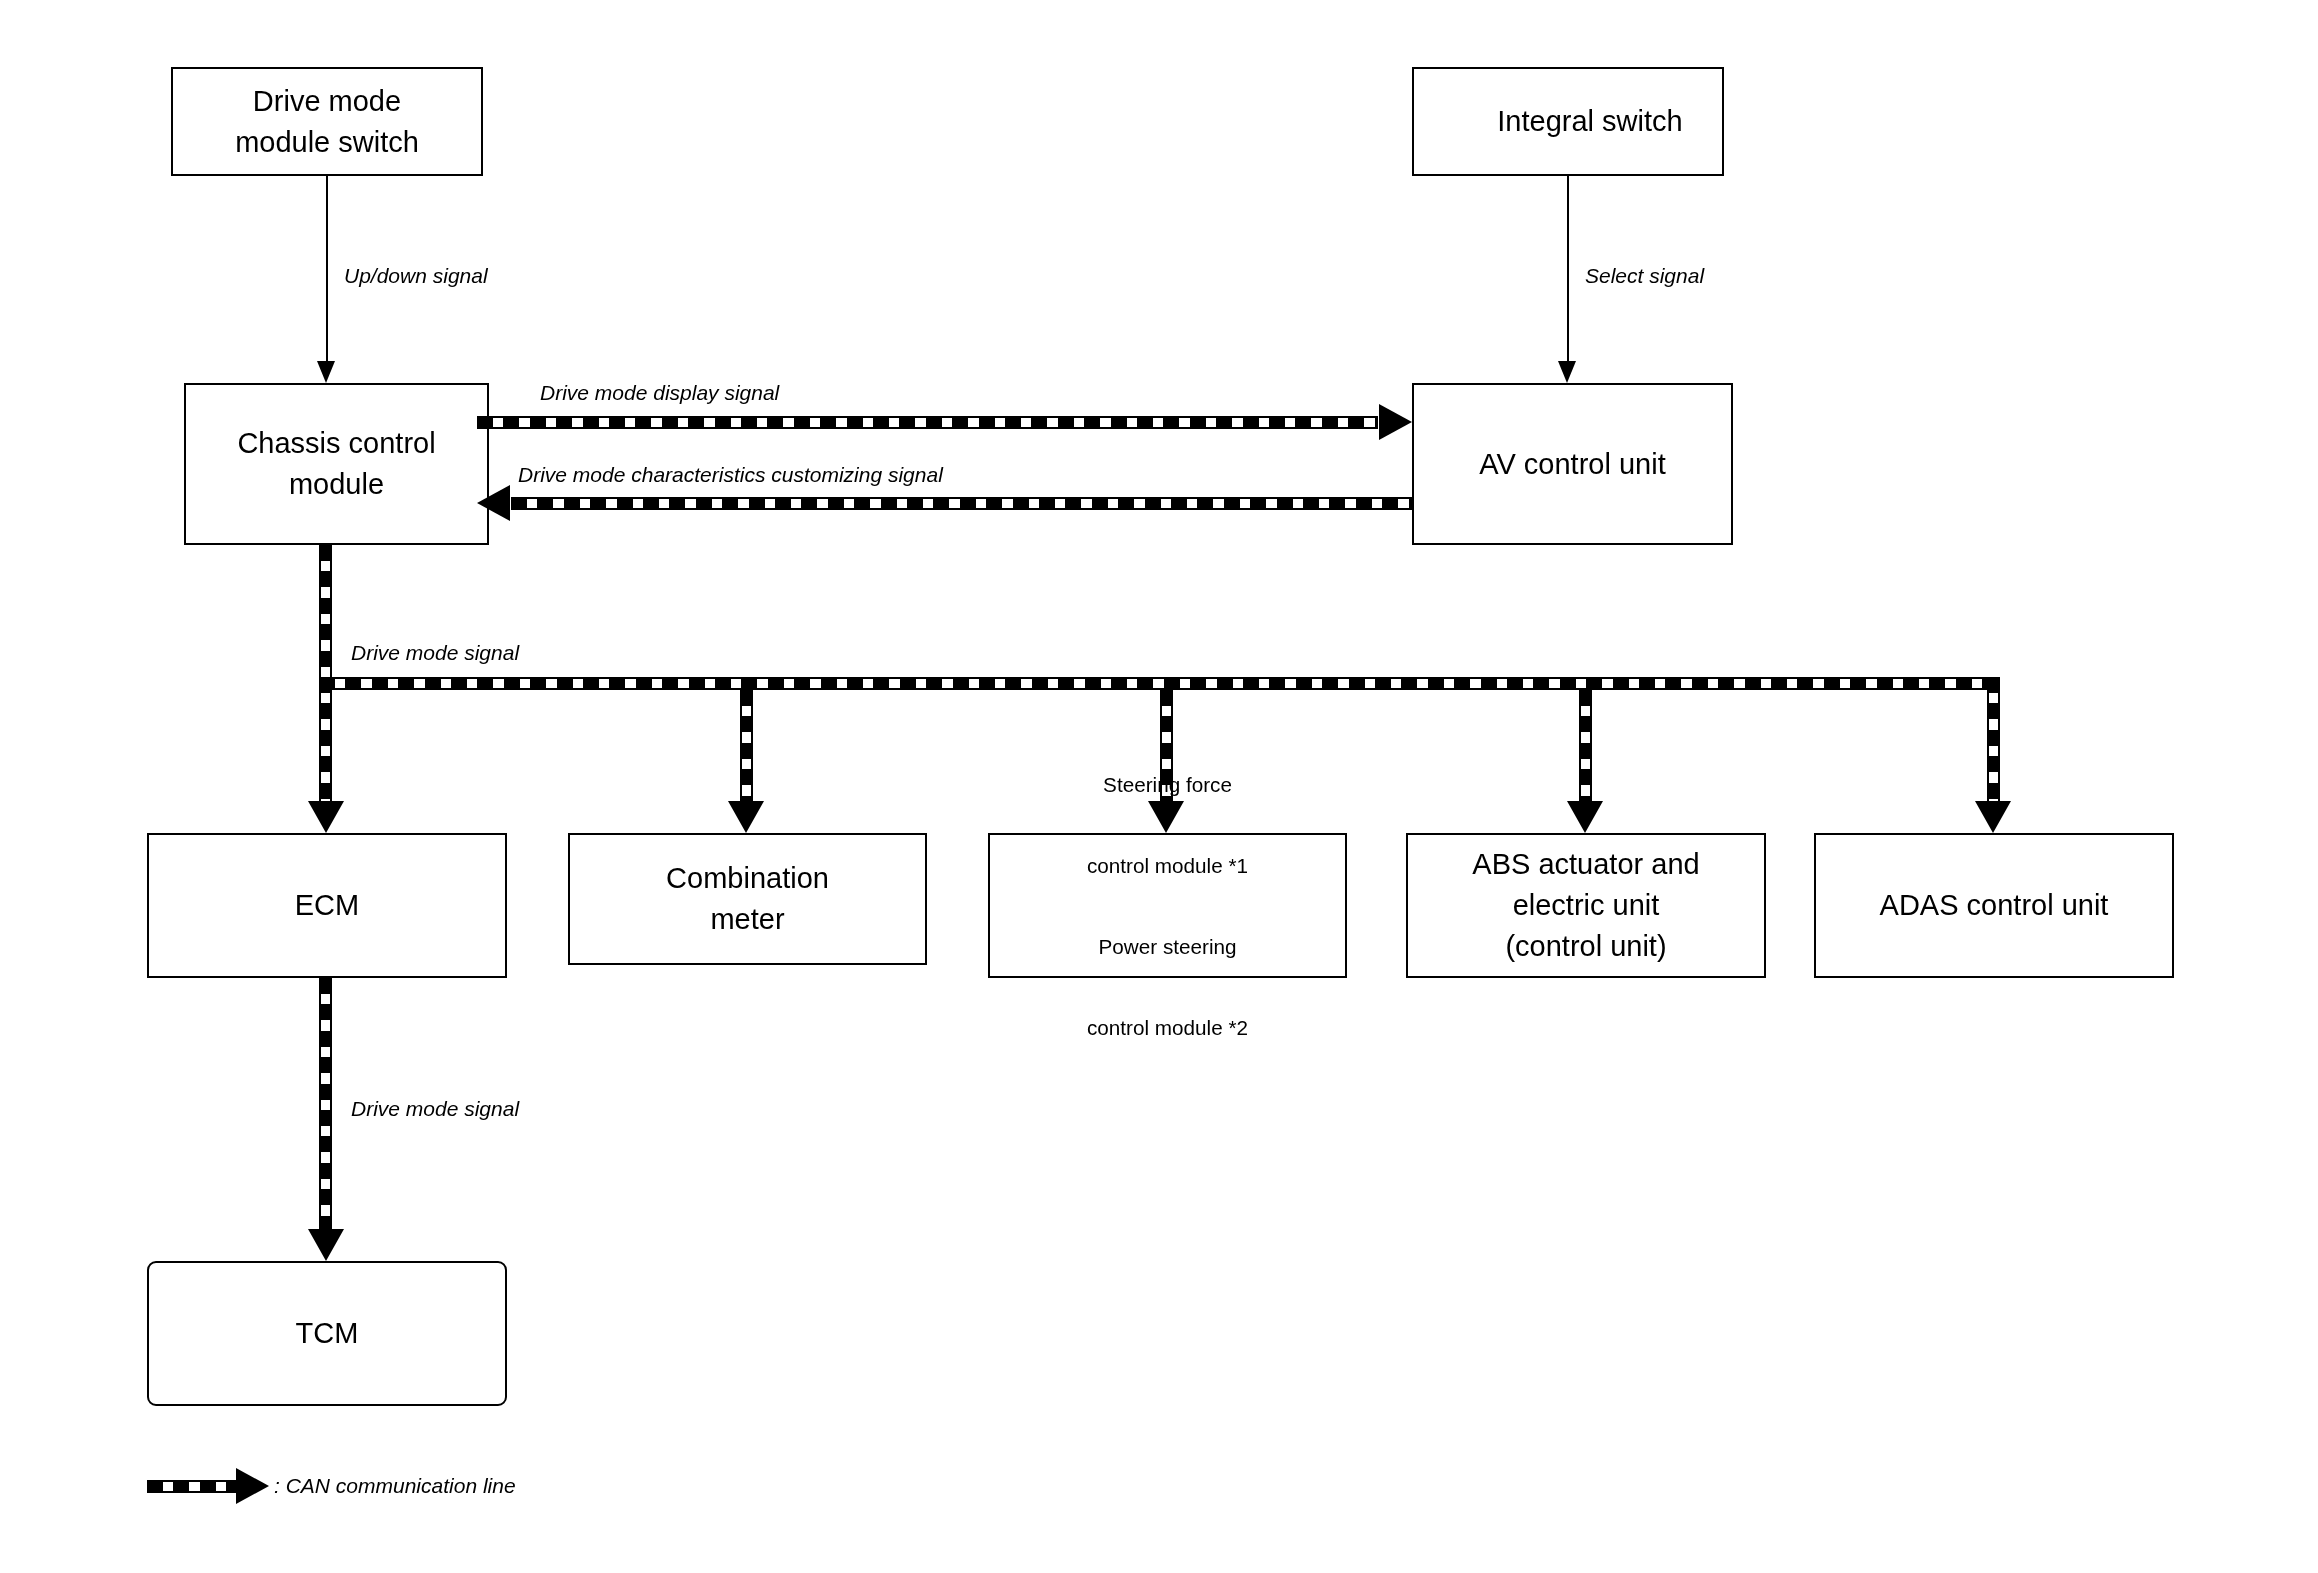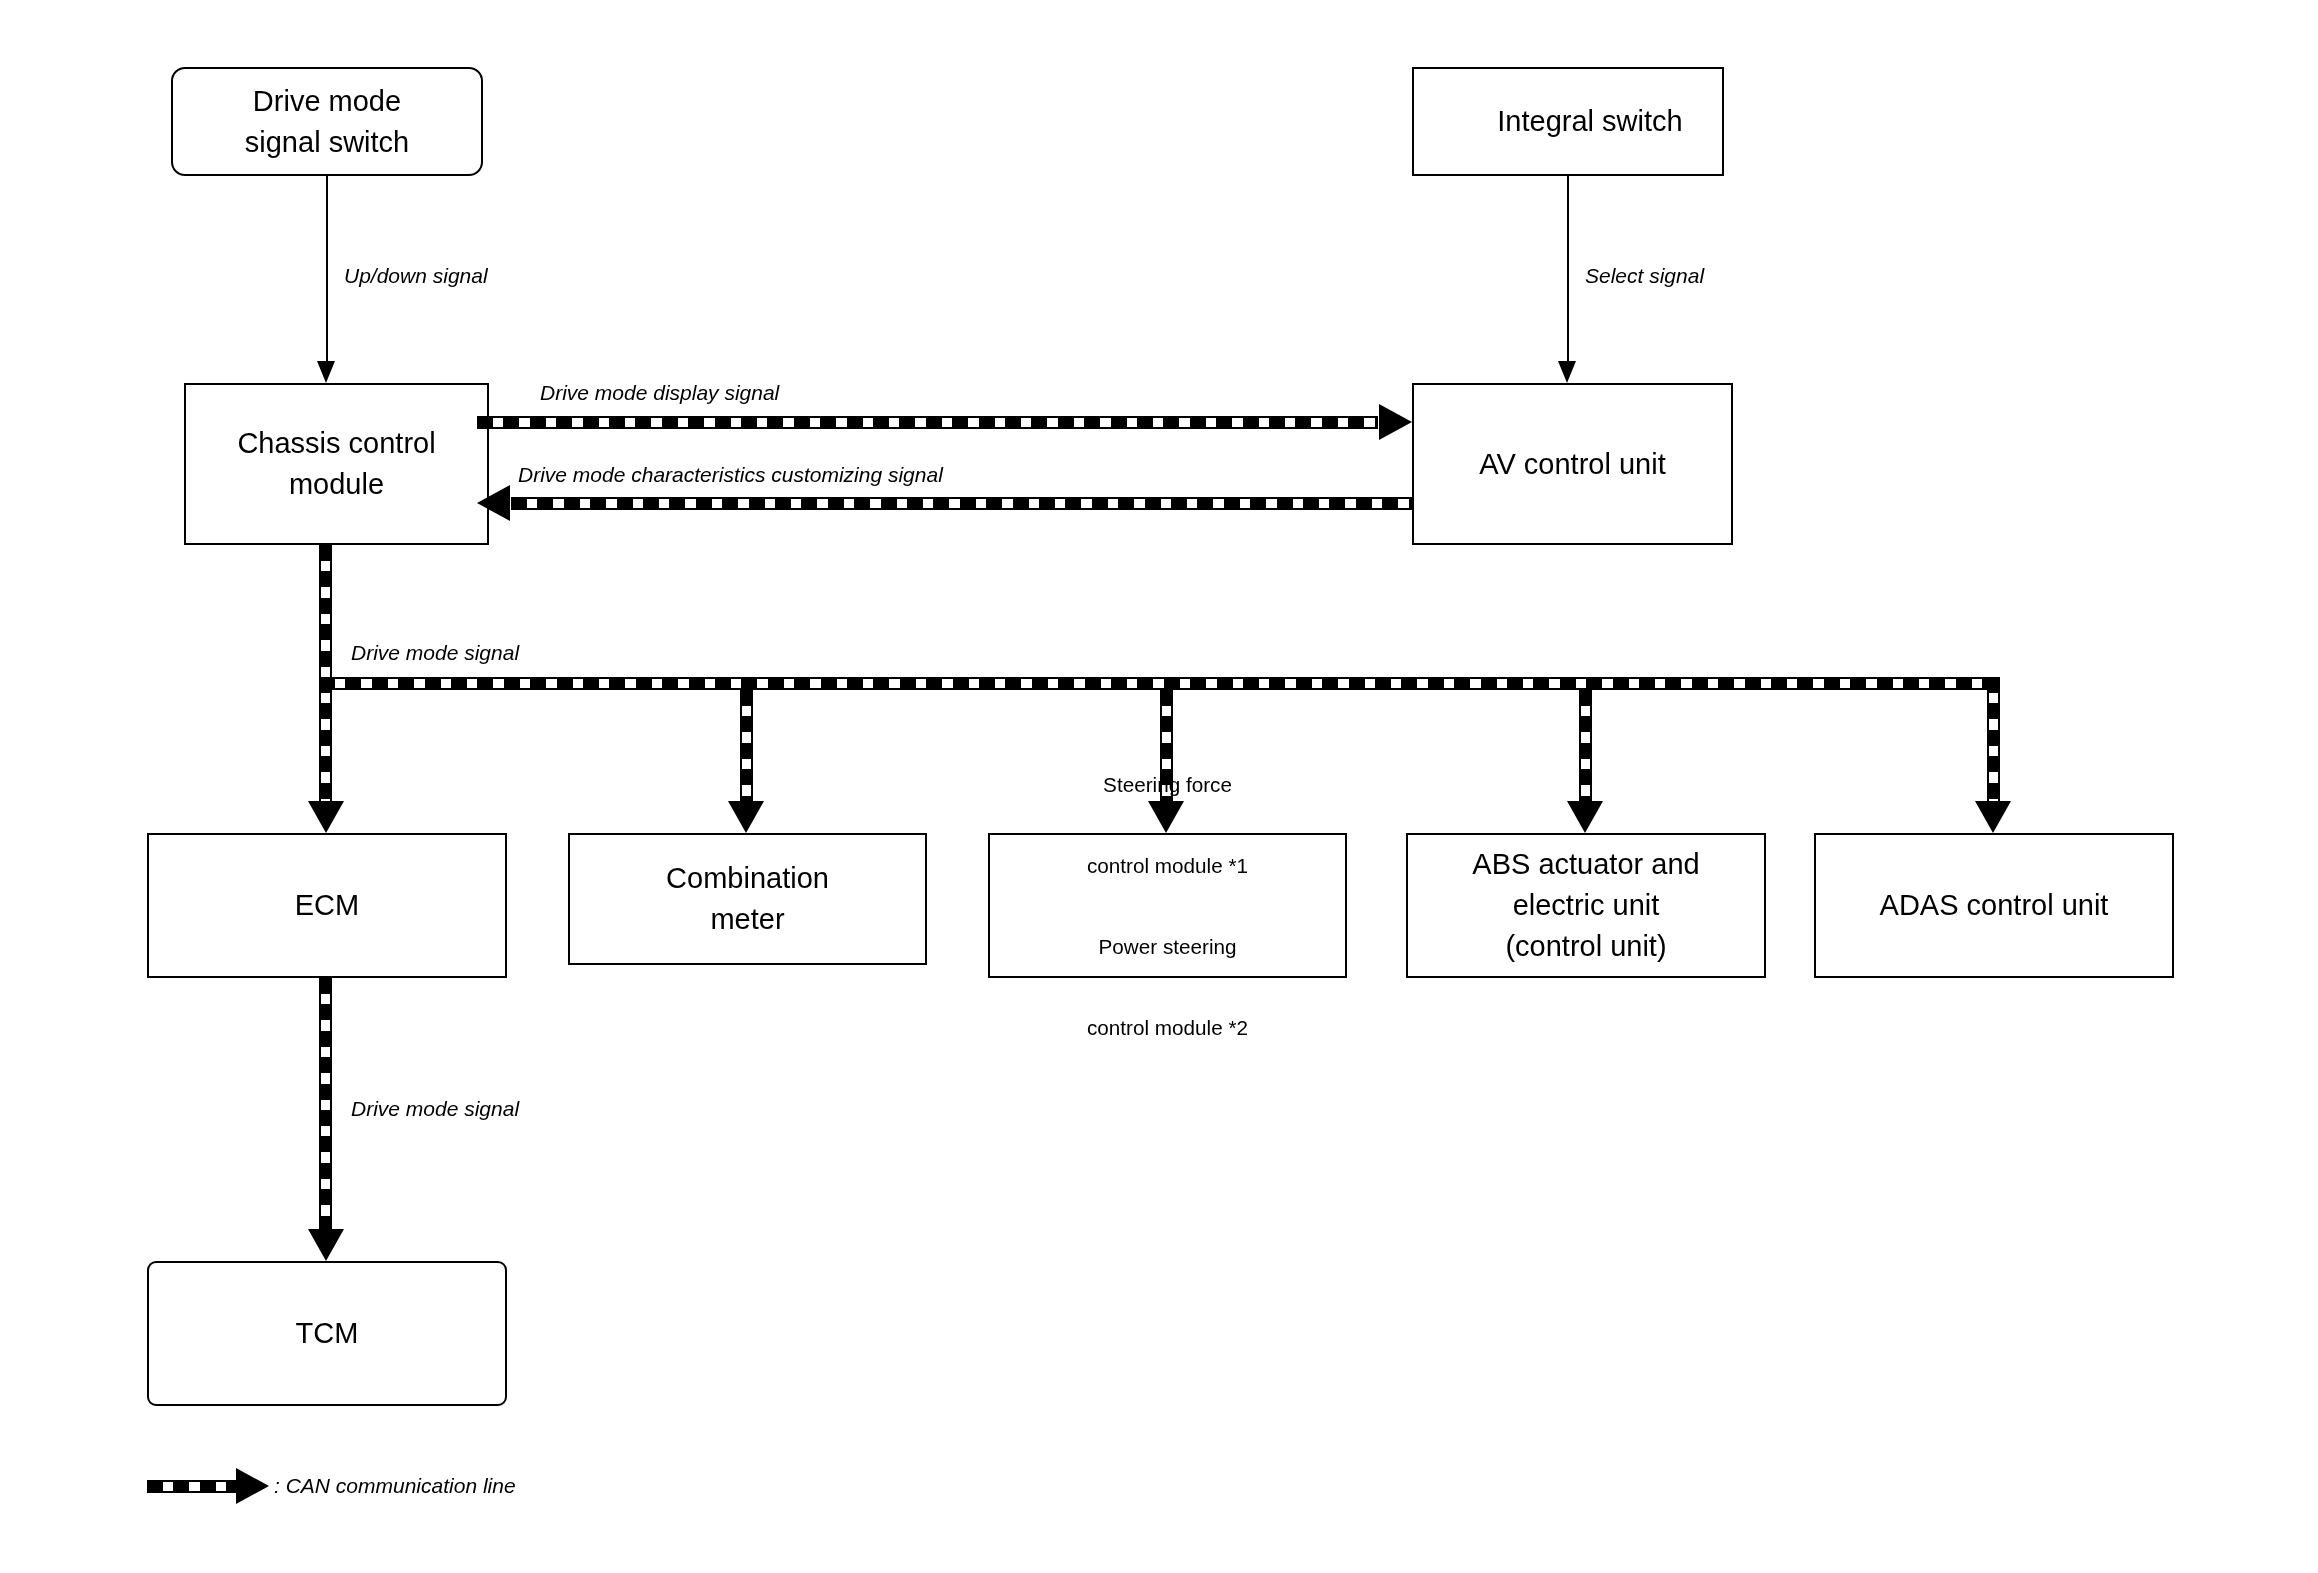--- a/index.html
+++ b/index.html
@@ -71,23 +71,23 @@
     border-top:18.4px solid transparent;
     border-bottom:18.4px solid transparent;
     border-right:33px solid var(--ink,#000);
   }
 </style>
 </head>
 <body>
 
 <div class="canvas" style="--ink: #000000; --paper: #ffffff;">
 
-  <div class="box" style="left:171px;top:67px;width:312px;height:109px;border-radius:14px;">
+  <div class="box" style="left:171px;top:67px;width:312px;height:109px;">
     <span>Drive mode</span>
-    <span>signal switch</span>
+    <span>module switch</span>
   </div>
 
   <div class="box" style="left:1412px;top:67px;width:312px;height:109px;padding-left:44px;">
     <span>Integral switch</span>
   </div>
 
   <div class="pline" style="left:326px;top:176px;height:185px;"></div>
   <div class="pah-down" style="left:317px;top:361px;"></div>
   <div class="lbl" style="left:344px;top:259px;">Up/down signal</div>
 

